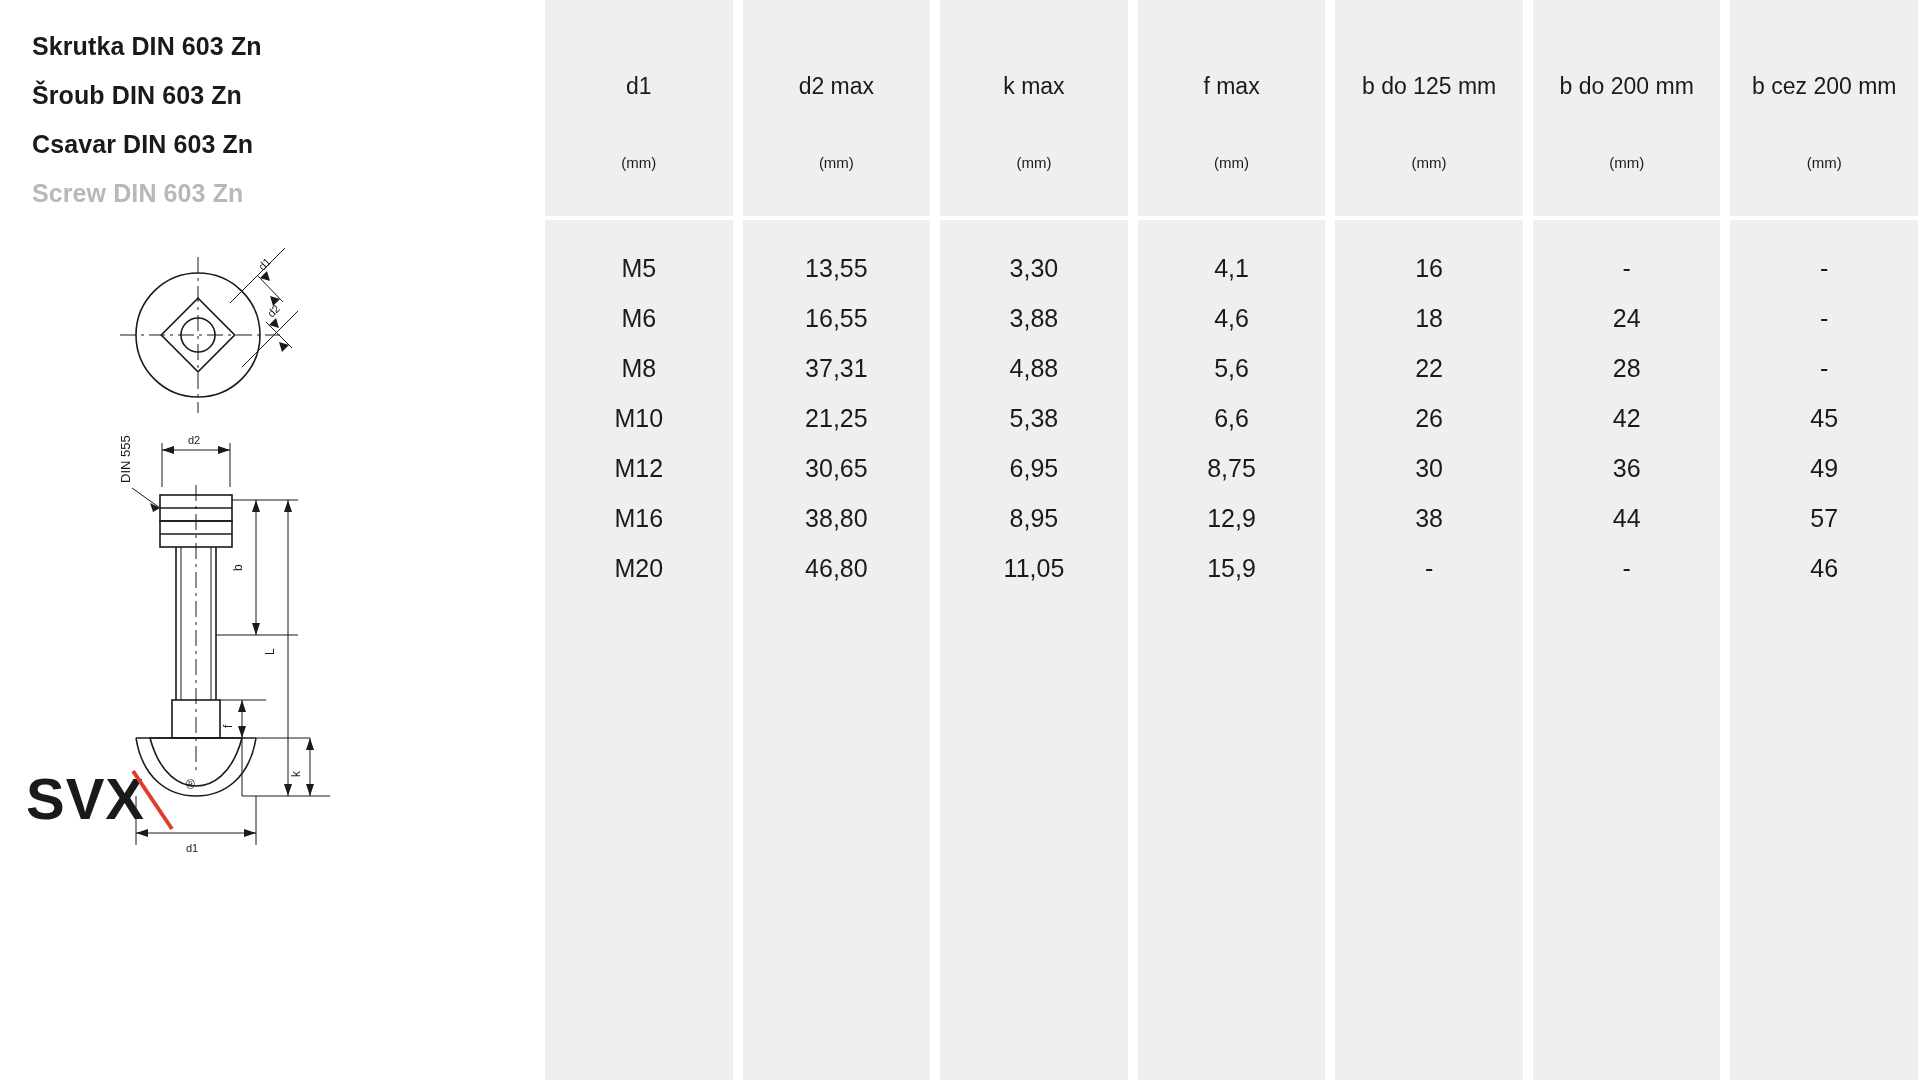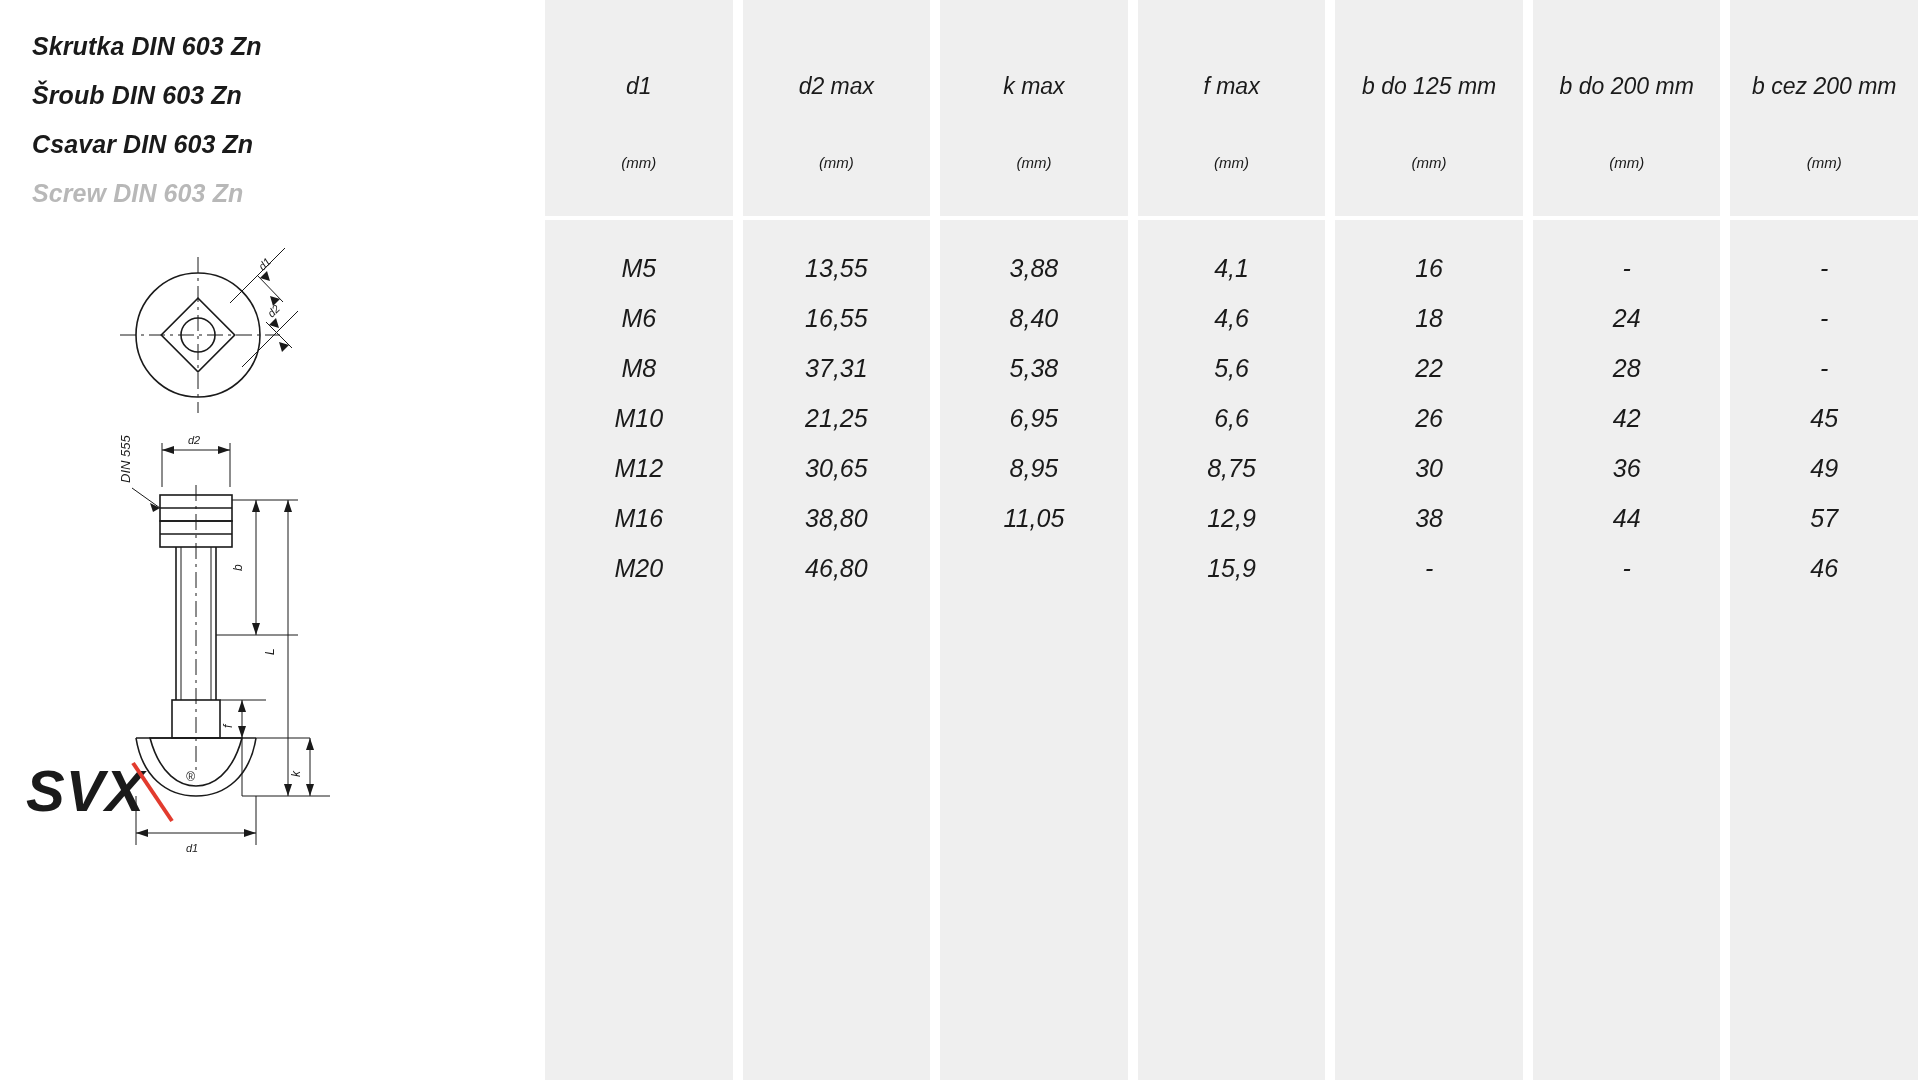--- a/index.html
+++ b/index.html
@@ -13,21 +13,20 @@
     font-family: "Liberation Sans", sans-serif;
     color: #1a1a1a;
     overflow: hidden;
   }
   .page {
     position: relative;
     width: 1918px;
     height: 884px;
     display: flex;
     background: #ffffff;
-    font-style: italic;
   }
 
   
   .left-panel {
     position: relative;
     width: 545px;
     flex: 0 0 545px;
     background: #ffffff;
     padding: 22px 0 0 32px;
     box-sizing: border-box;
@@ -56,21 +55,21 @@
     top: 245px;
     width: 290px;
     height: 680px;
   }
   .drawing svg { display: block; }
 
   
   .logo {
     position: absolute;
     left: 26px;
-    bottom: 55px;
+    bottom: 47px;
     width: 230px;
     height: 70px;
   }
   .logo svg { display: block; }
 
   
   .table-area {
     position: relative;
     flex: 1 1 auto;
     height: 1080px;
@@ -303,22 +302,23 @@
         <div class="cell">46,80</div>
       </div>
     </div>
 
     <div class="col">
       <div class="head-block">
         <div class="head-main">k max</div>
         <div class="head-unit">(mm)</div>
       </div>
       <div class="cells">
+        <div class="cell">3,30</div>
         <div class="cell">3,88</div>
-        <div class="cell">8,40</div>
+        <div class="cell">4,88</div>
         <div class="cell">5,38</div>
         <div class="cell">6,95</div>
         <div class="cell">8,95</div>
         <div class="cell">11,05</div>
       </div>
     </div>
 
     <div class="col">
       <div class="head-block">
         <div class="head-main">f max</div>

